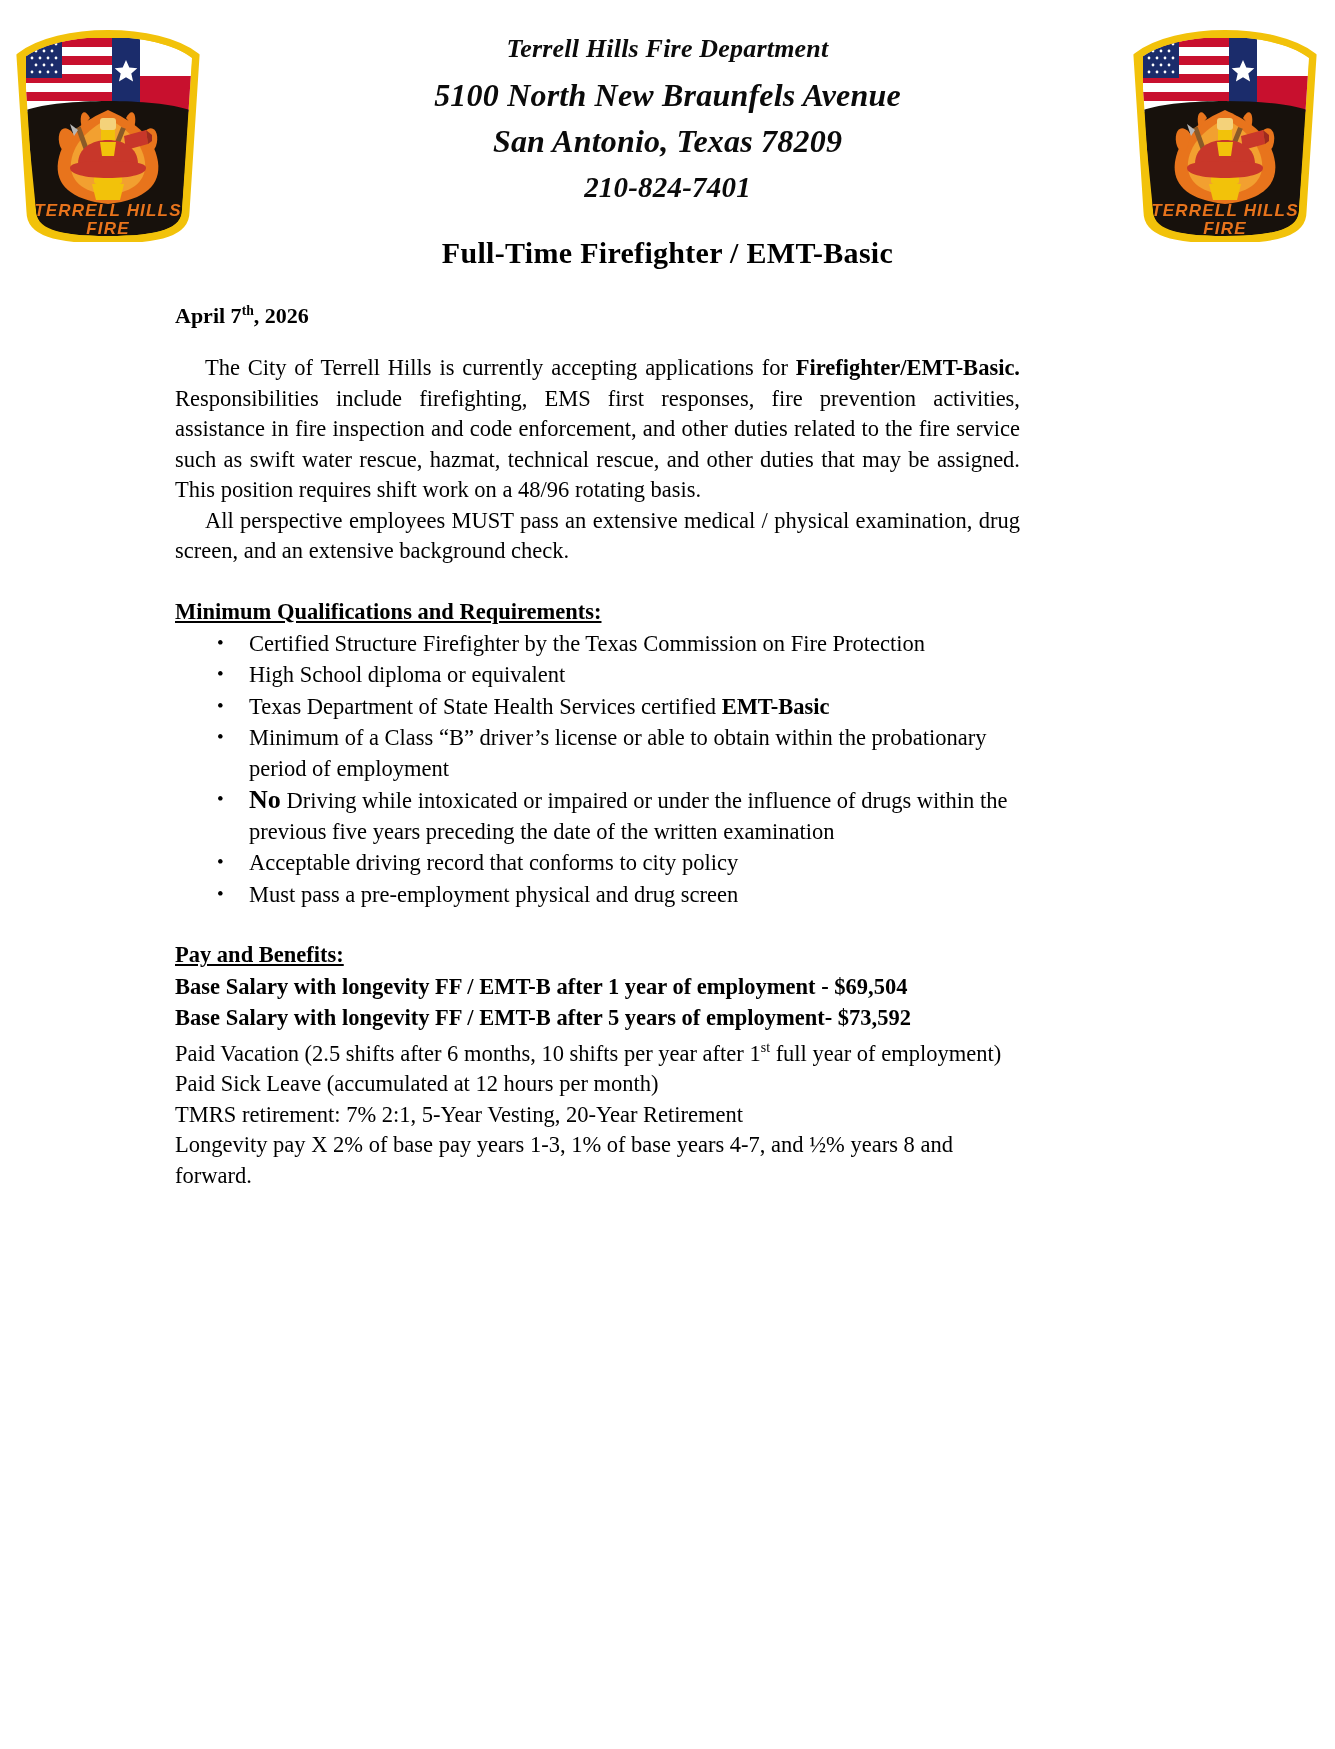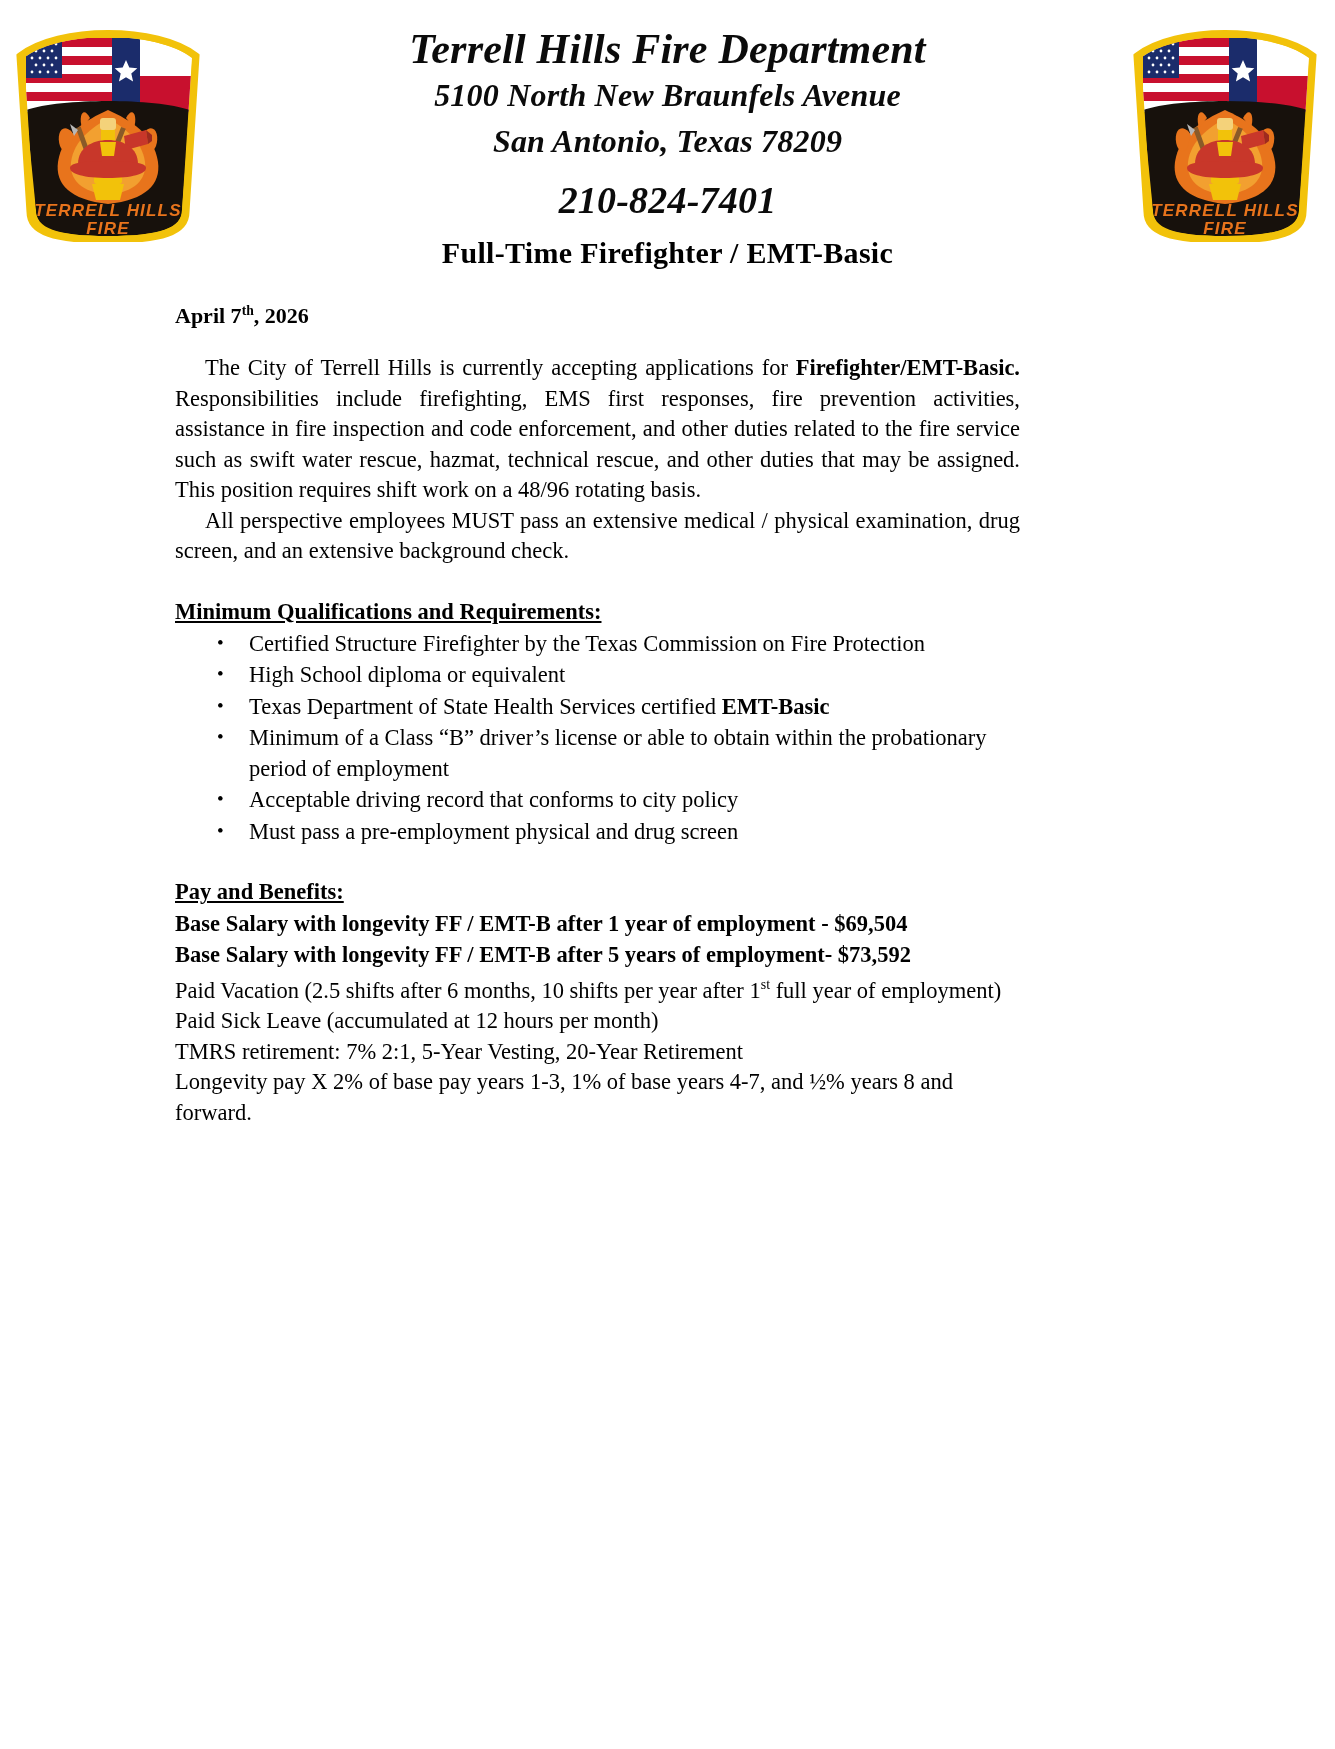--- a/index.html
+++ b/index.html
@@ -43,24 +43,24 @@
     top: 26px;
     text-align: center;
   }
   .letterhead .line {
     font-family: "Liberation Serif", "DejaVu Serif", serif;
     font-style: italic;
     font-weight: 600;
     color: #0b0b0b;
     letter-spacing: 0.2px;
   }
-  .lh-1 { font-size: 42px; line-height: 46px; }
+  .lh-1 { font-size: 26px; line-height: 46px; }
   .lh-2 { font-size: 32px; line-height: 46px; }
   .lh-3 { font-size: 32px; line-height: 46px; }
-  .lh-4 { font-size: 38px; line-height: 46px; font-style: italic; font-weight: 500; margin-top: 13px;}
+  .lh-4 { font-size: 29px; line-height: 46px; font-style: italic; font-weight: 500;}
 
   .doc-title {
     position: absolute;
     left: 215px;
     right: 215px;
     top: 236px;
     text-align: center;
     font-size: 30px;
     font-weight: bold;
     letter-spacing: 0.3px;
@@ -329,20 +329,21 @@
 
     <p class="para justify">All perspective employees MUST pass an extensive medical / physical examination, drug screen, and an extensive background check.</p>
 
     <div class="section-head">Minimum Qualifications and Requirements:</div>
 
     <ul class="quals">
       <li><span>Certified Structure Firefighter by the Texas Commission on Fire Protection</span></li>
       <li><span>High School diploma or equivalent</span></li>
       <li><span>Texas Department of State Health Services certified </span><b>EMT-Basic</b></li>
       <li><span>Minimum of a Class “B” driver’s license or able to obtain within the probationary period of employment</span></li>
+      <li><span class="big-no">No</span><span> Driving while intoxicated or impaired or under the influence of drugs within the previous five years preceding the date of the written examination</span></li>
       <li><span>Acceptable driving record that conforms to city policy</span></li>
       <li><span>Must pass a pre-employment physical and drug screen</span></li>
     </ul>
 
     <div class="section-head">Pay and Benefits:</div>
 
     <div class="pay-lines">
       <div class="pay-line bold">Base Salary with longevity FF / EMT-B after 1 year of employment - $69,504</div>
       <div class="pay-line bold">Base Salary with longevity FF / EMT-B after 5 years of employment- $73,592</div>
       <div class="pay-line"><span>Paid Vacation (2.5 shifts after 6 months, 10 shifts per year after 1</span><sup>st</sup><span> full year of employment)</span></div>

